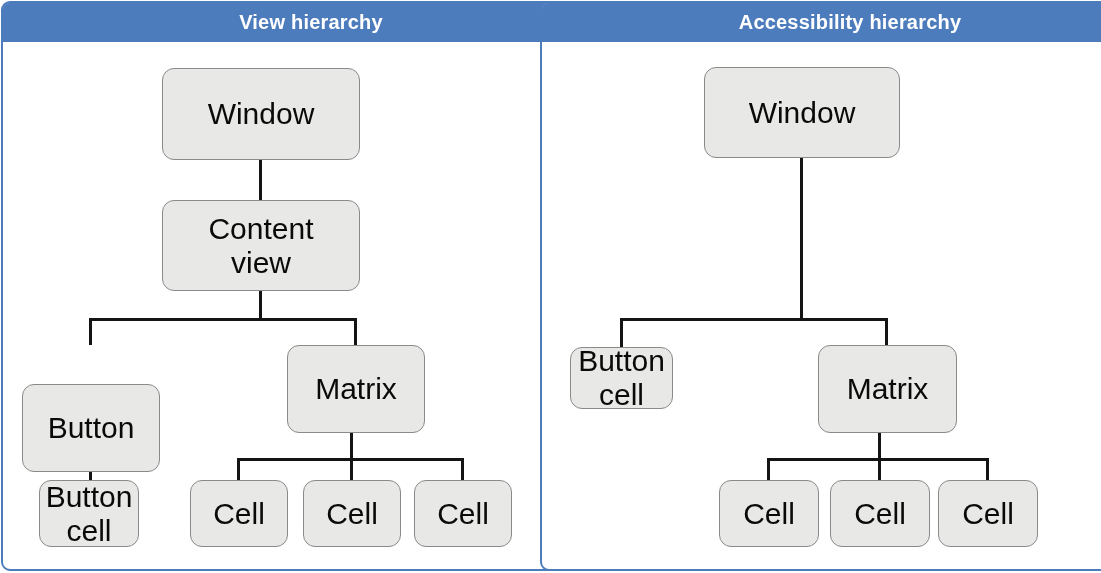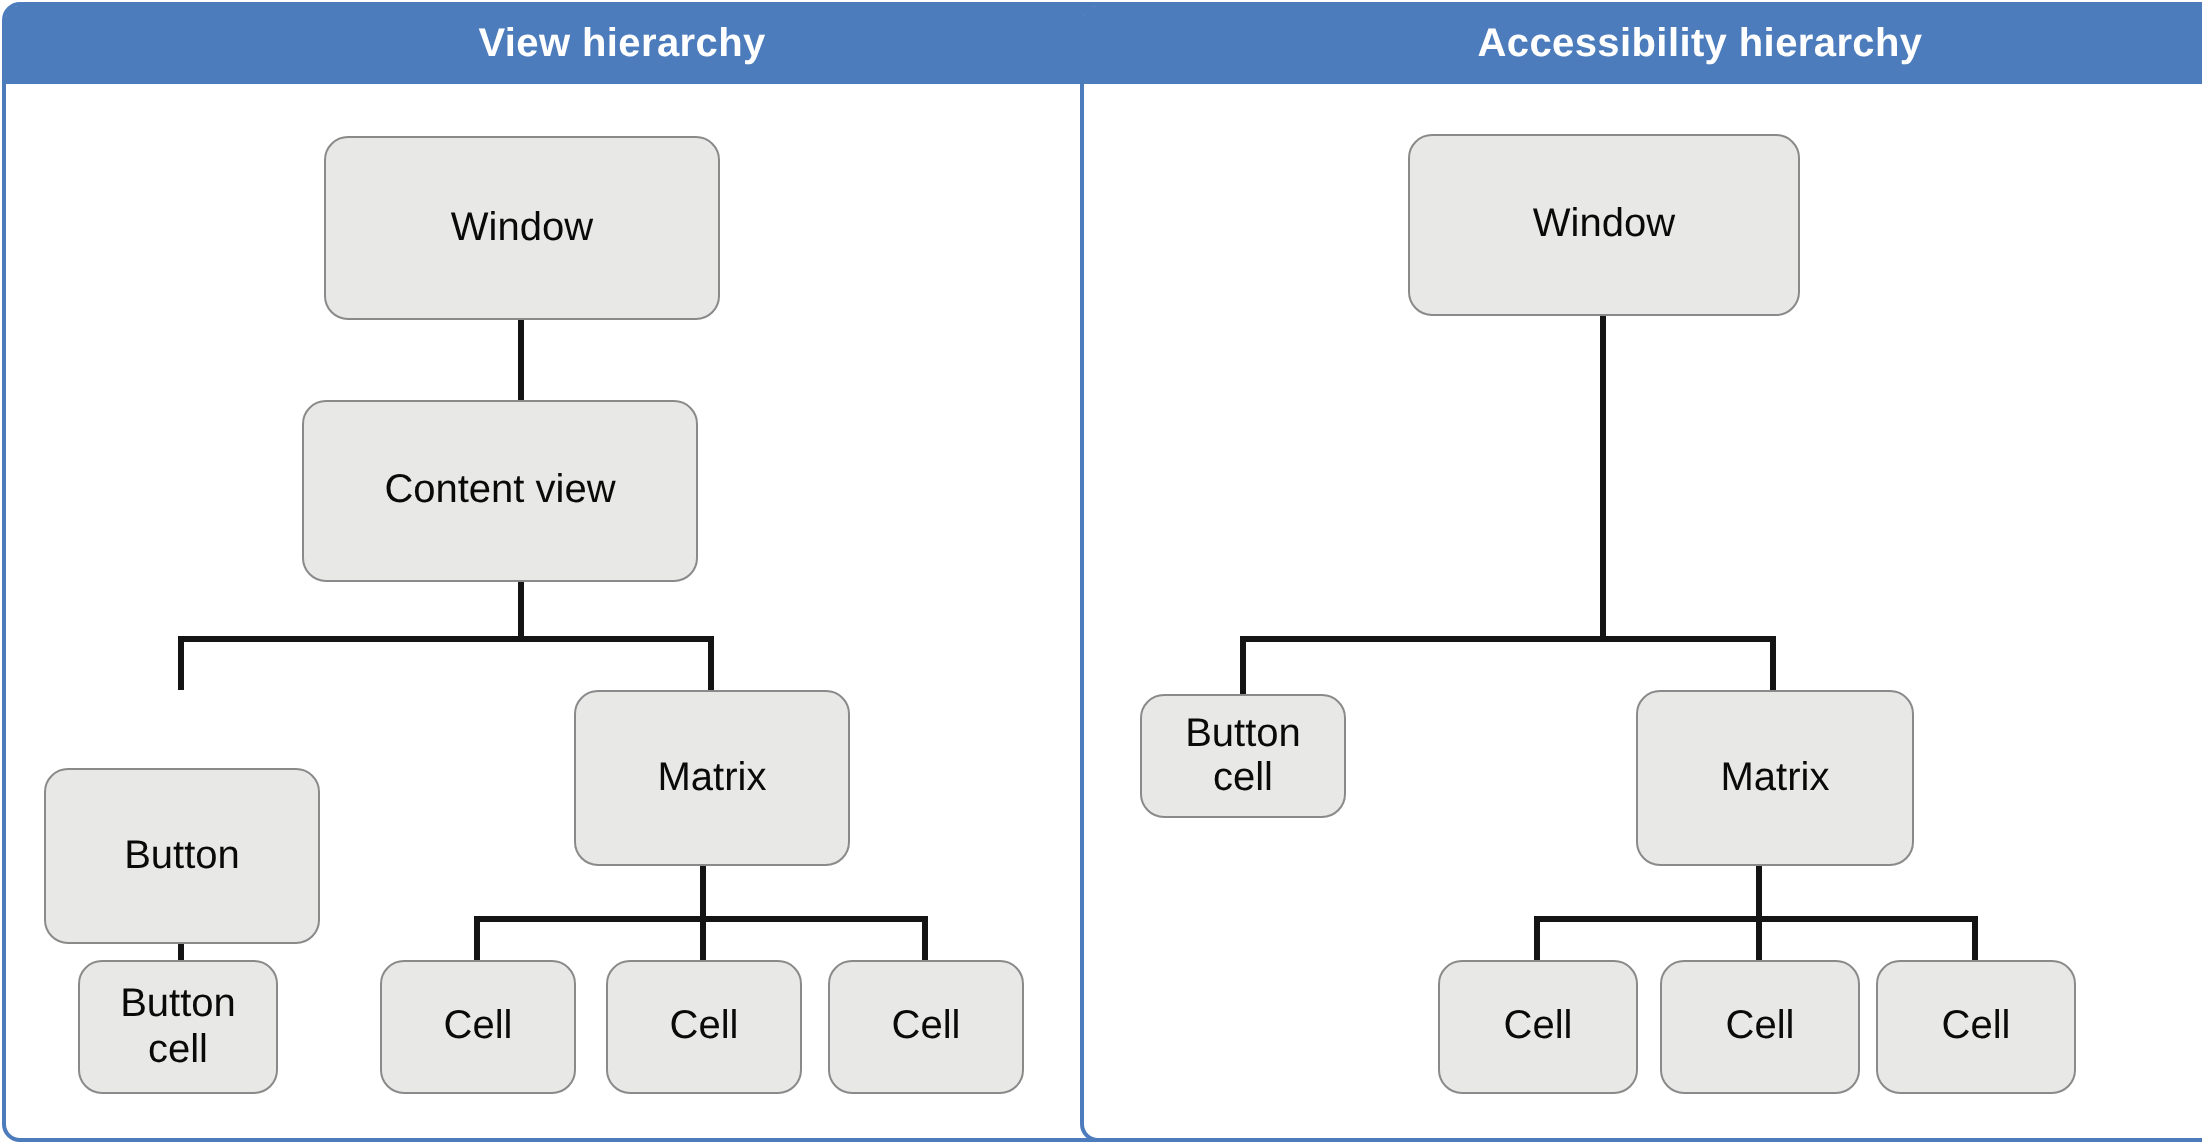--- a/index.html
+++ b/index.html
@@ -13,21 +13,21 @@
   }
   .panel-header{
     height:39px;background:#4d7cbd;border-radius:6px 6px 0 0;
     display:flex;align-items:center;justify-content:center;
     color:#ffffff;font-weight:bold;font-size:20px;letter-spacing:0.2px;
   }
   .node{
     position:absolute;box-sizing:border-box;
     background:#e8e8e7;border:1.5px solid #8a8a8a;border-radius:12px;
     display:flex;align-items:center;justify-content:center;text-align:center;
-    font-size:20px;color:#0a0a0a;line-height:1.12;padding:16px;
+    font-size:30px;color:#0a0a0a;line-height:1.12;padding:16px;
   }
   .line{position:absolute;background:#141414;}
 </style>
 </head>
 <body>
 
 <div class="panel" style="left:1px;">
   <div class="panel-header">View hierarchy</div>
 
   <div class="line" style="left:256px;top:157px;width:3px;height:40px;"></div>
@@ -35,21 +35,21 @@
   <div class="line" style="left:86px;top:315px;width:268px;height:3px;"></div>
   <div class="line" style="left:86px;top:315px;width:3px;height:27px;"></div>
   <div class="line" style="left:351px;top:315px;width:3px;height:27px;"></div>
   <div class="line" style="left:86px;top:430px;width:3px;height:47px;"></div>
   <div class="line" style="left:347px;top:430px;width:3px;height:47px;"></div>
   <div class="line" style="left:234px;top:455px;width:227px;height:3px;"></div>
   <div class="line" style="left:234px;top:455px;width:3px;height:22px;"></div>
   <div class="line" style="left:458px;top:455px;width:3px;height:22px;"></div>
 
   <div class="node" style="left:159px;top:65px;width:198px;height:92px;">Window</div>
-  <div class="node" style="left:148px;top:197px;width:198px;height:91px;">Content view</div>
+  <div class="node" style="left:159px;top:197px;width:198px;height:91px;">Content view</div>
   <div class="node" style="left:19px;top:342px;width:138px;height:88px;margin-top:39px;">Button</div>
   <div class="node" style="left:284px;top:342px;width:138px;height:88px;">Matrix</div>
   <div class="node" style="left:36px;top:477px;width:100px;height:67px;">Button cell</div>
   <div class="node" style="left:187px;top:477px;width:98px;height:67px;">Cell</div>
   <div class="node" style="left:300px;top:477px;width:98px;height:67px;">Cell</div>
   <div class="node" style="left:411px;top:477px;width:98px;height:67px;">Cell</div>
 </div>
 
 <div class="panel" style="left:540px;">
   <div class="panel-header">Accessibility hierarchy</div>

